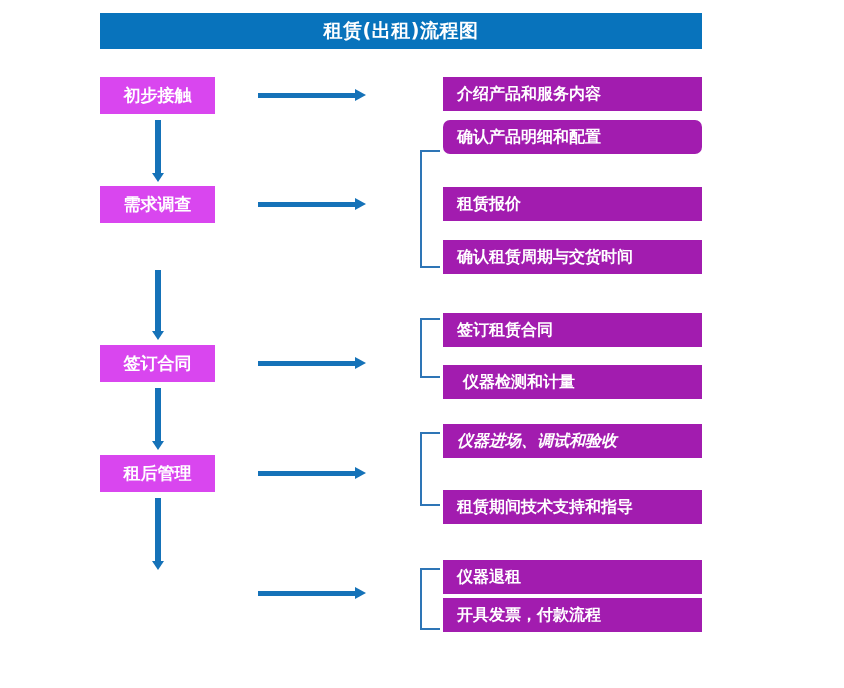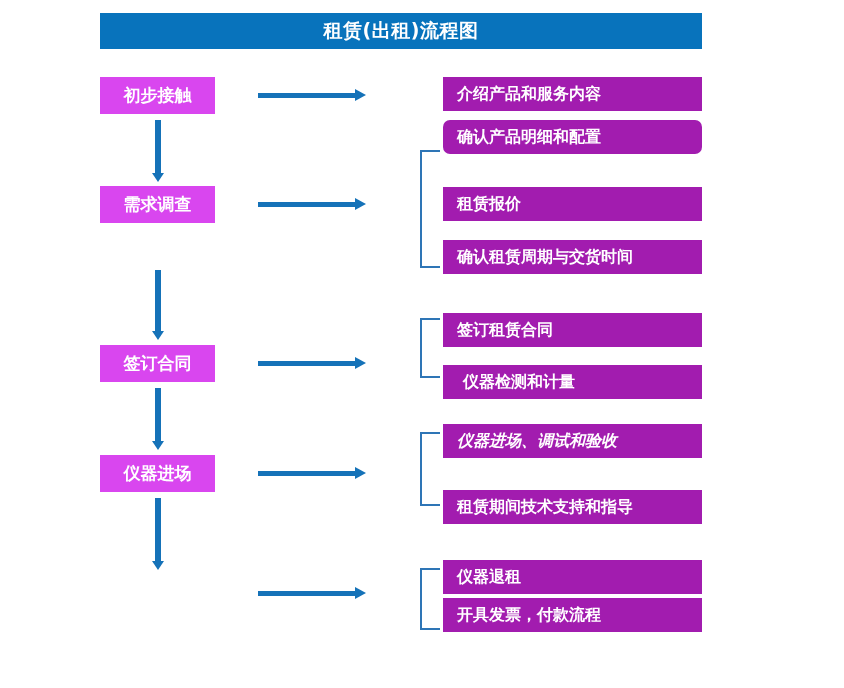--- a/index.html
+++ b/index.html
@@ -90,21 +90,21 @@
 </head>
 <body>
 
 <div id="canvas">
 
   <div class="title-bar">租赁(出租)流程图</div>
 
   <div class="stage-box" style="top:77px;">初步接触</div>
   <div class="stage-box" style="top:186px;">需求调查</div>
   <div class="stage-box" style="top:345px;">签订合同</div>
-  <div class="stage-box" style="top:455px;">仪器进场</div>
+  <div class="stage-box" style="top:455px;">租后管理</div>
 
   <div class="v-arrow" style="top:120px;height:62px;">
     <div class="shaft" style="height:53px;"></div>
     <div class="head" style="top:53px;"></div>
   </div>
   <div class="v-arrow" style="top:270px;height:70px;">
     <div class="shaft" style="height:61px;"></div>
     <div class="head" style="top:61px;"></div>
   </div>
   <div class="v-arrow" style="top:388px;height:62px;">

